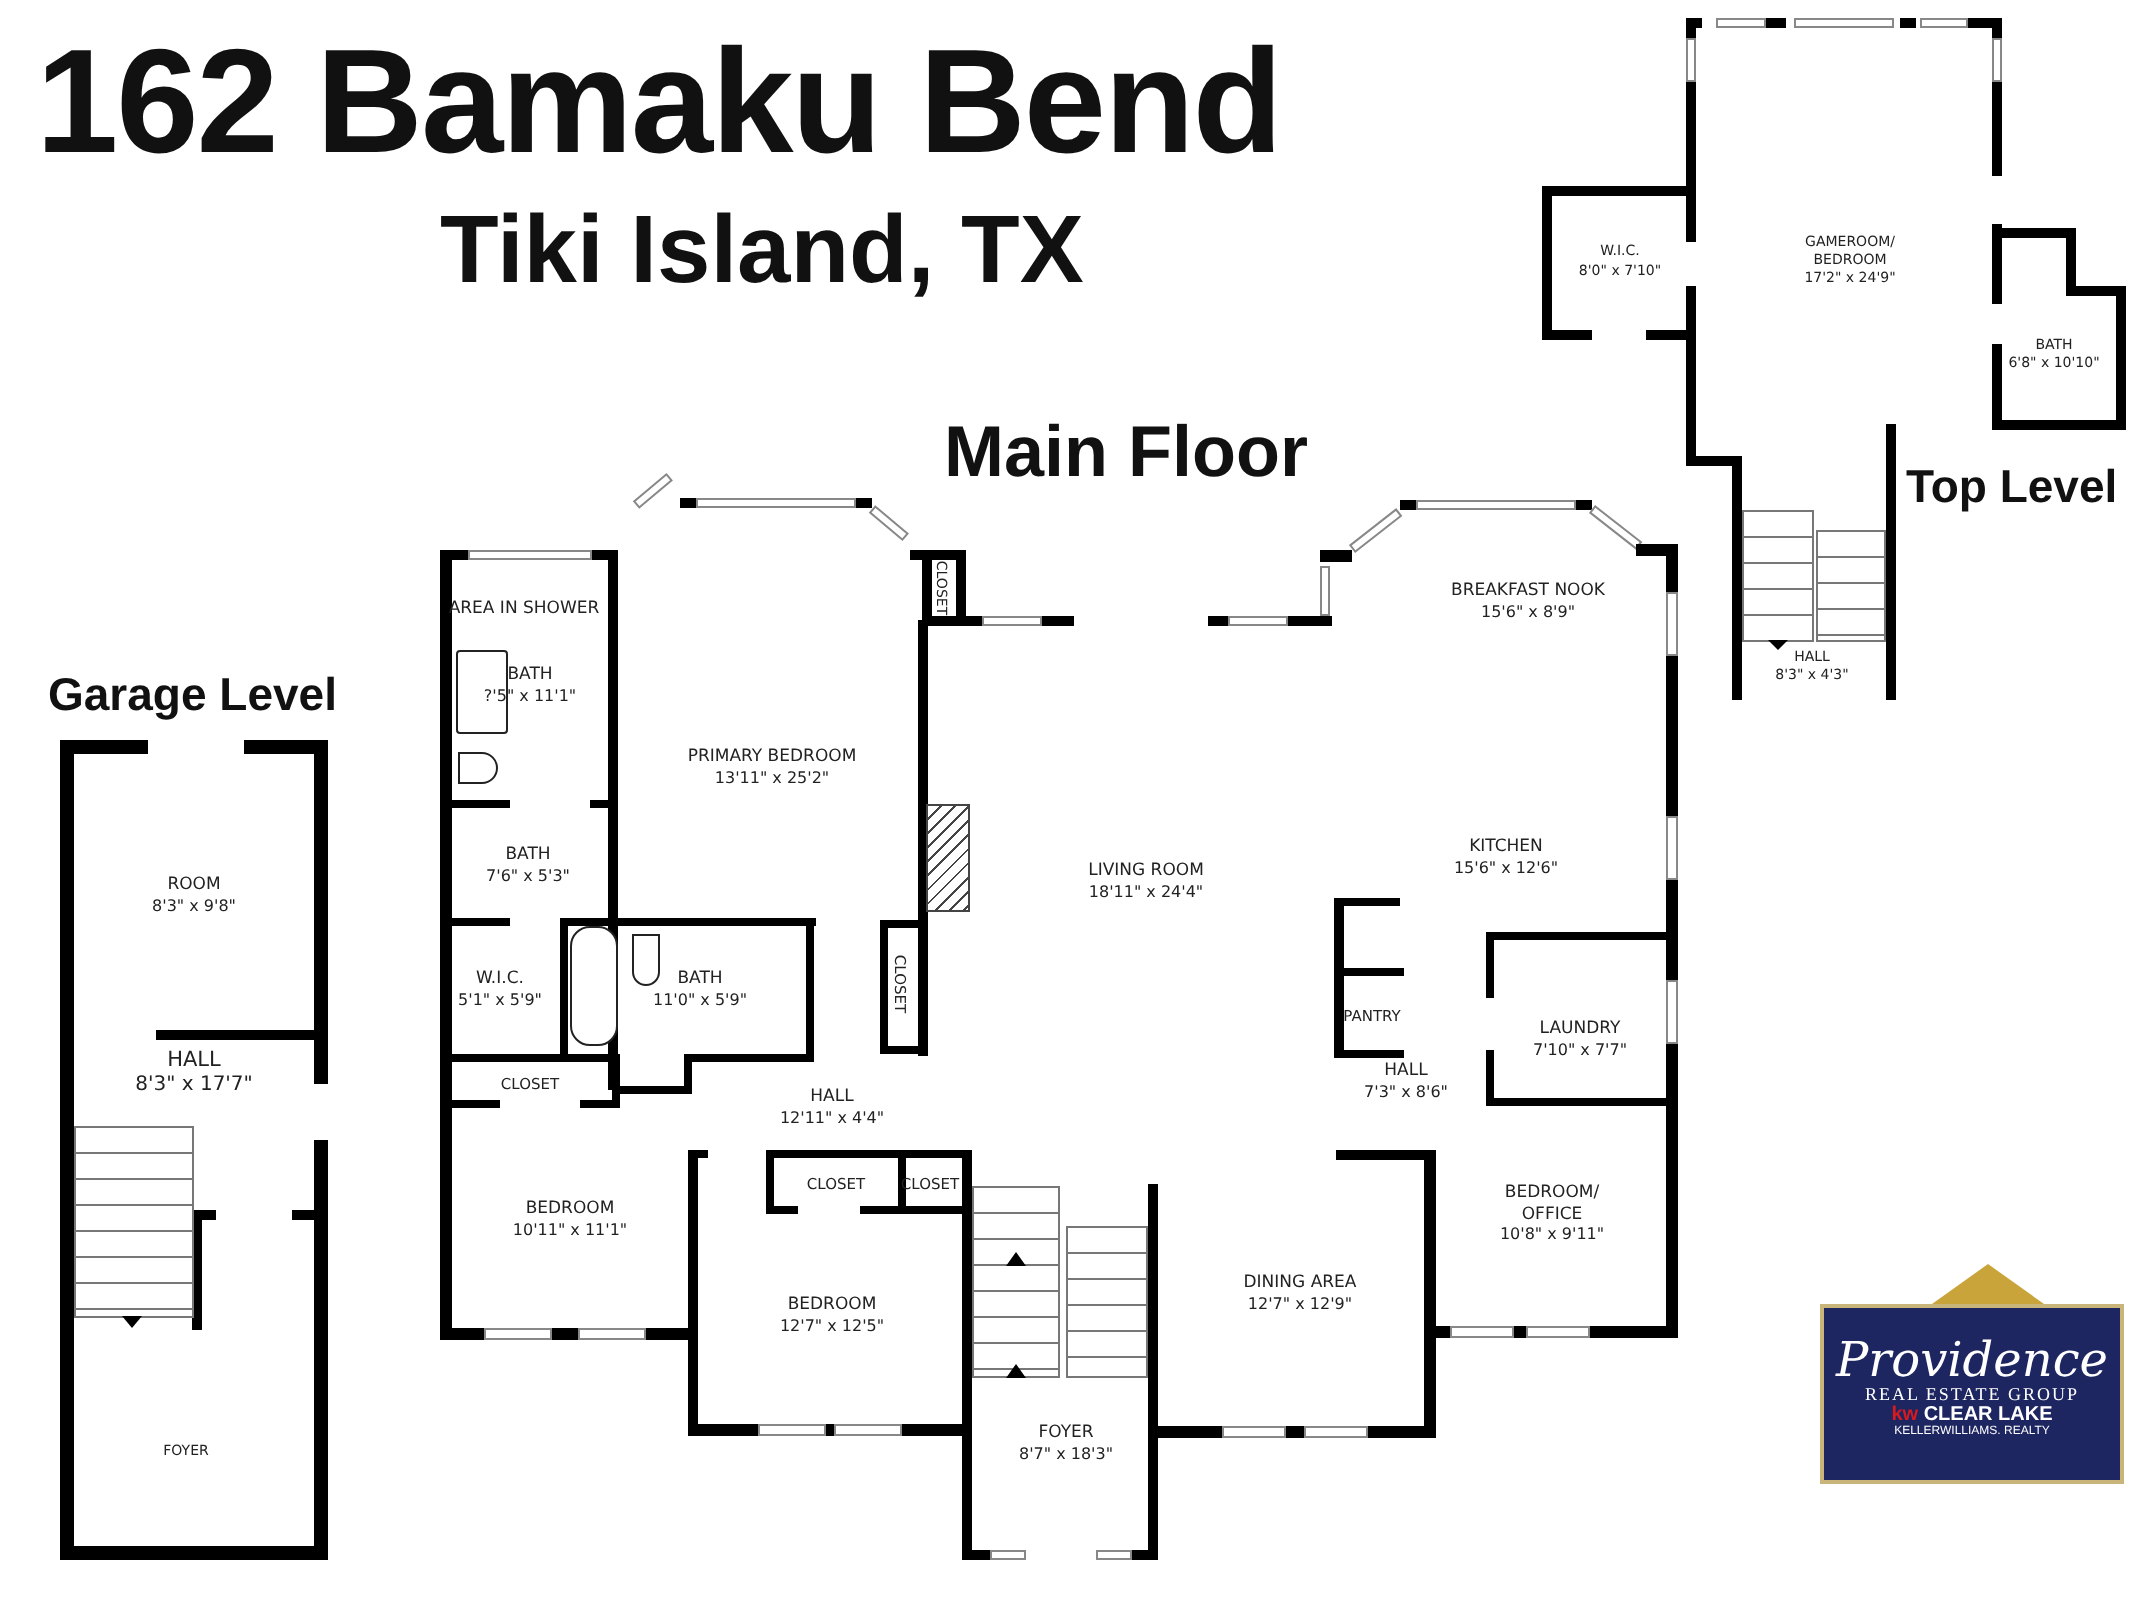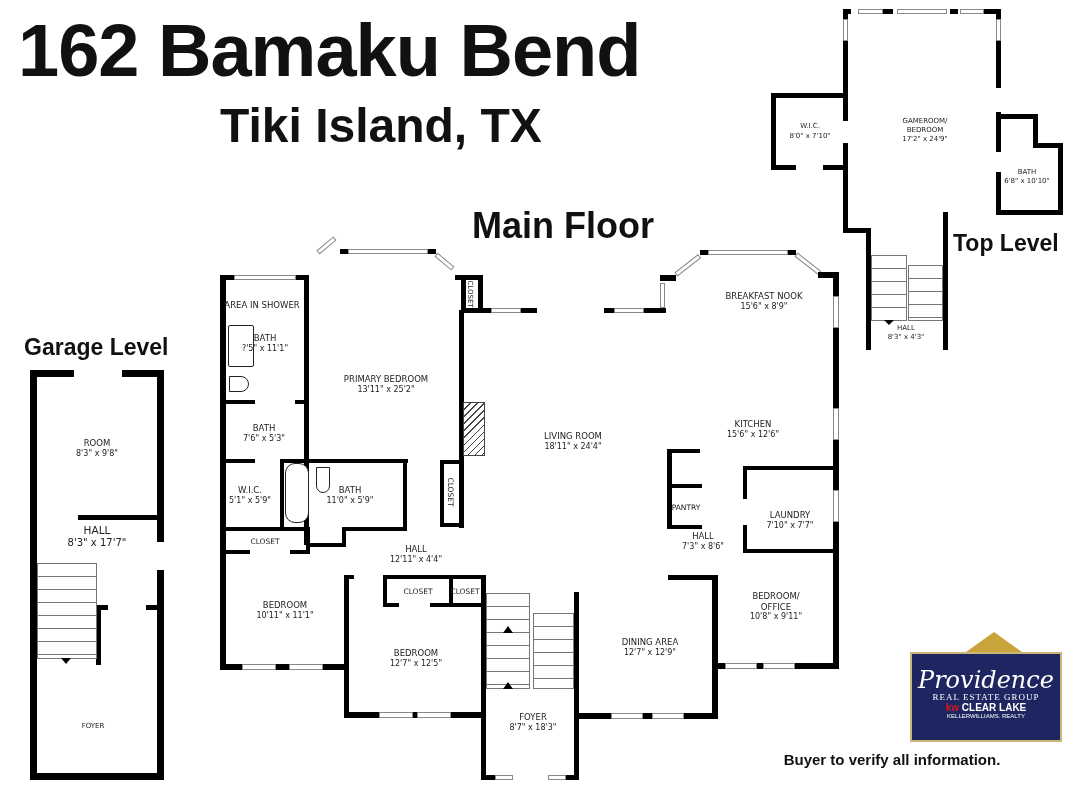--- a/index.html
+++ b/index.html
@@ -250,14 +250,13 @@
 
 <div class="logo">
   <div class="roof"></div>
   <div class="script">Providence</div>
   <div class="reg">REAL ESTATE GROUP</div>
   <div class="kw"><b>kw</b> <span>CLEAR LAKE</span></div>
   <div class="kwr">KELLERWILLIAMS. REALTY</div>
 </div>
 
 <div class="disclaimer">
-  <div>Buyer to verify all information.</div>
 </div>
 
 </body></html>

